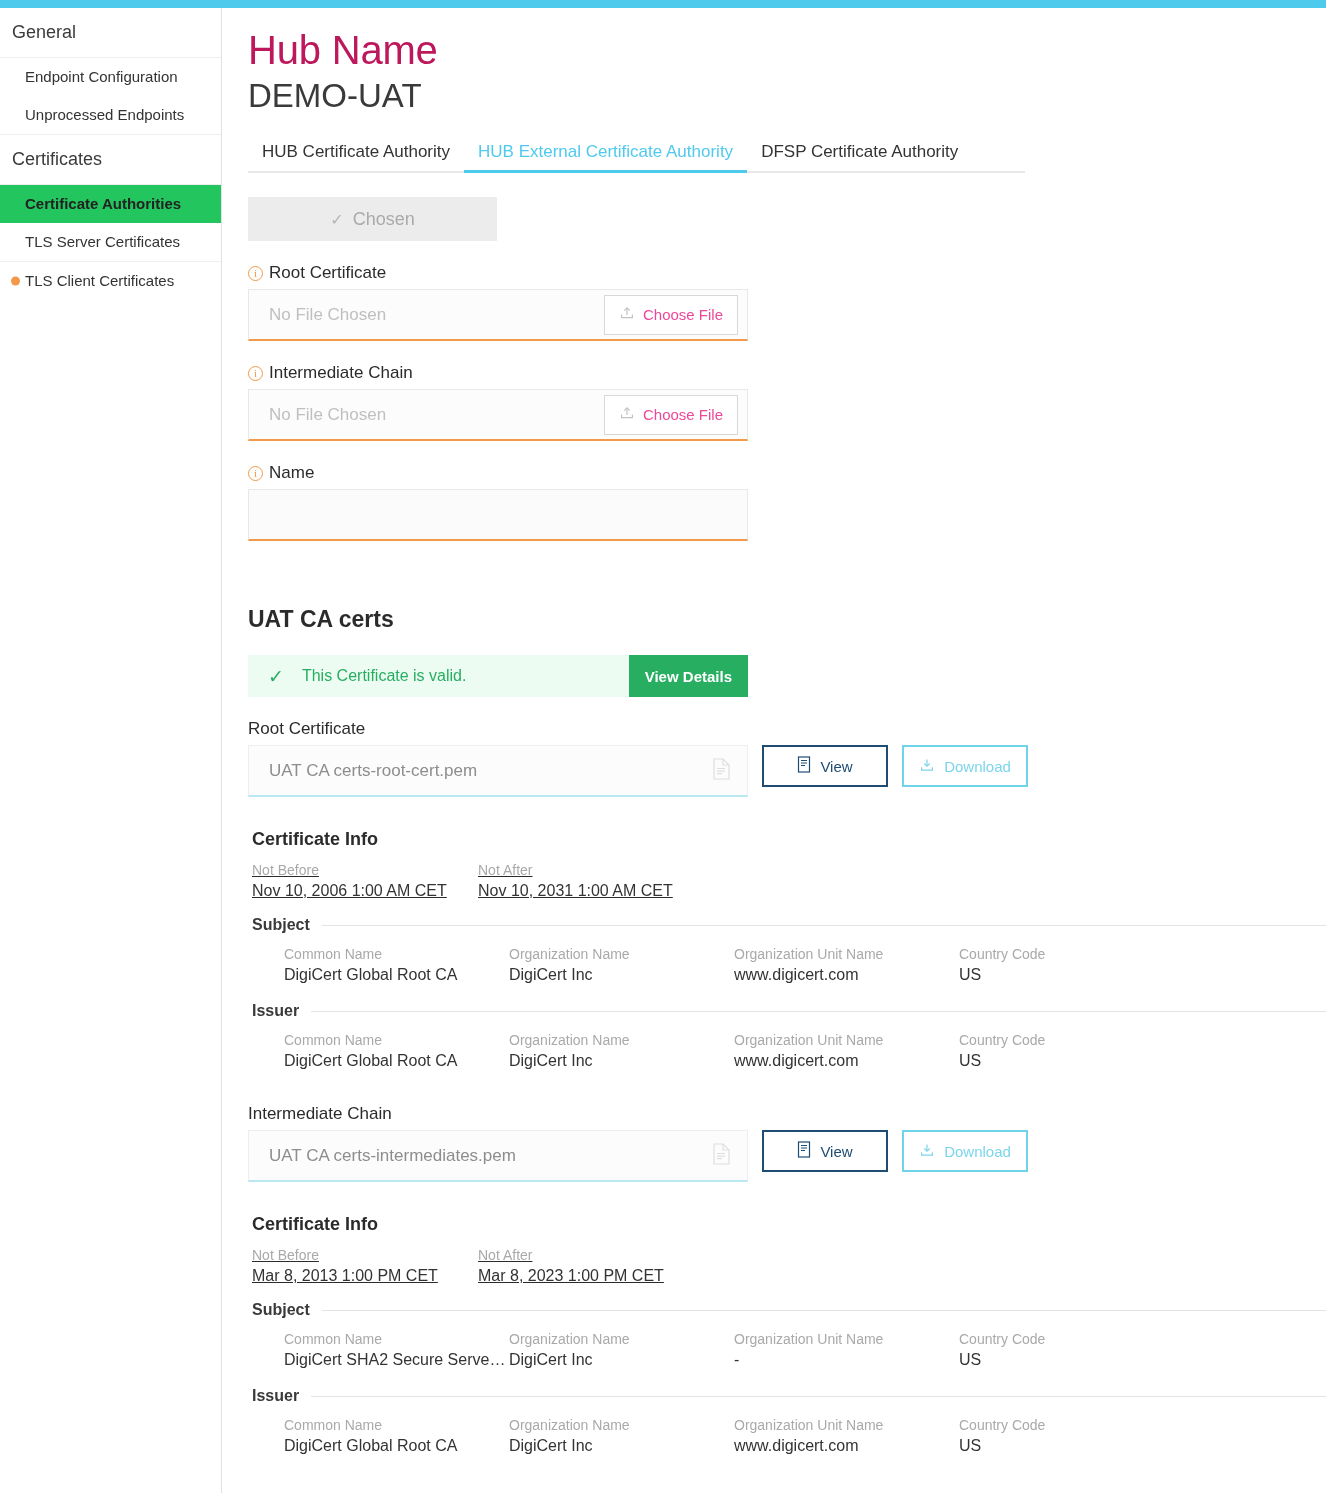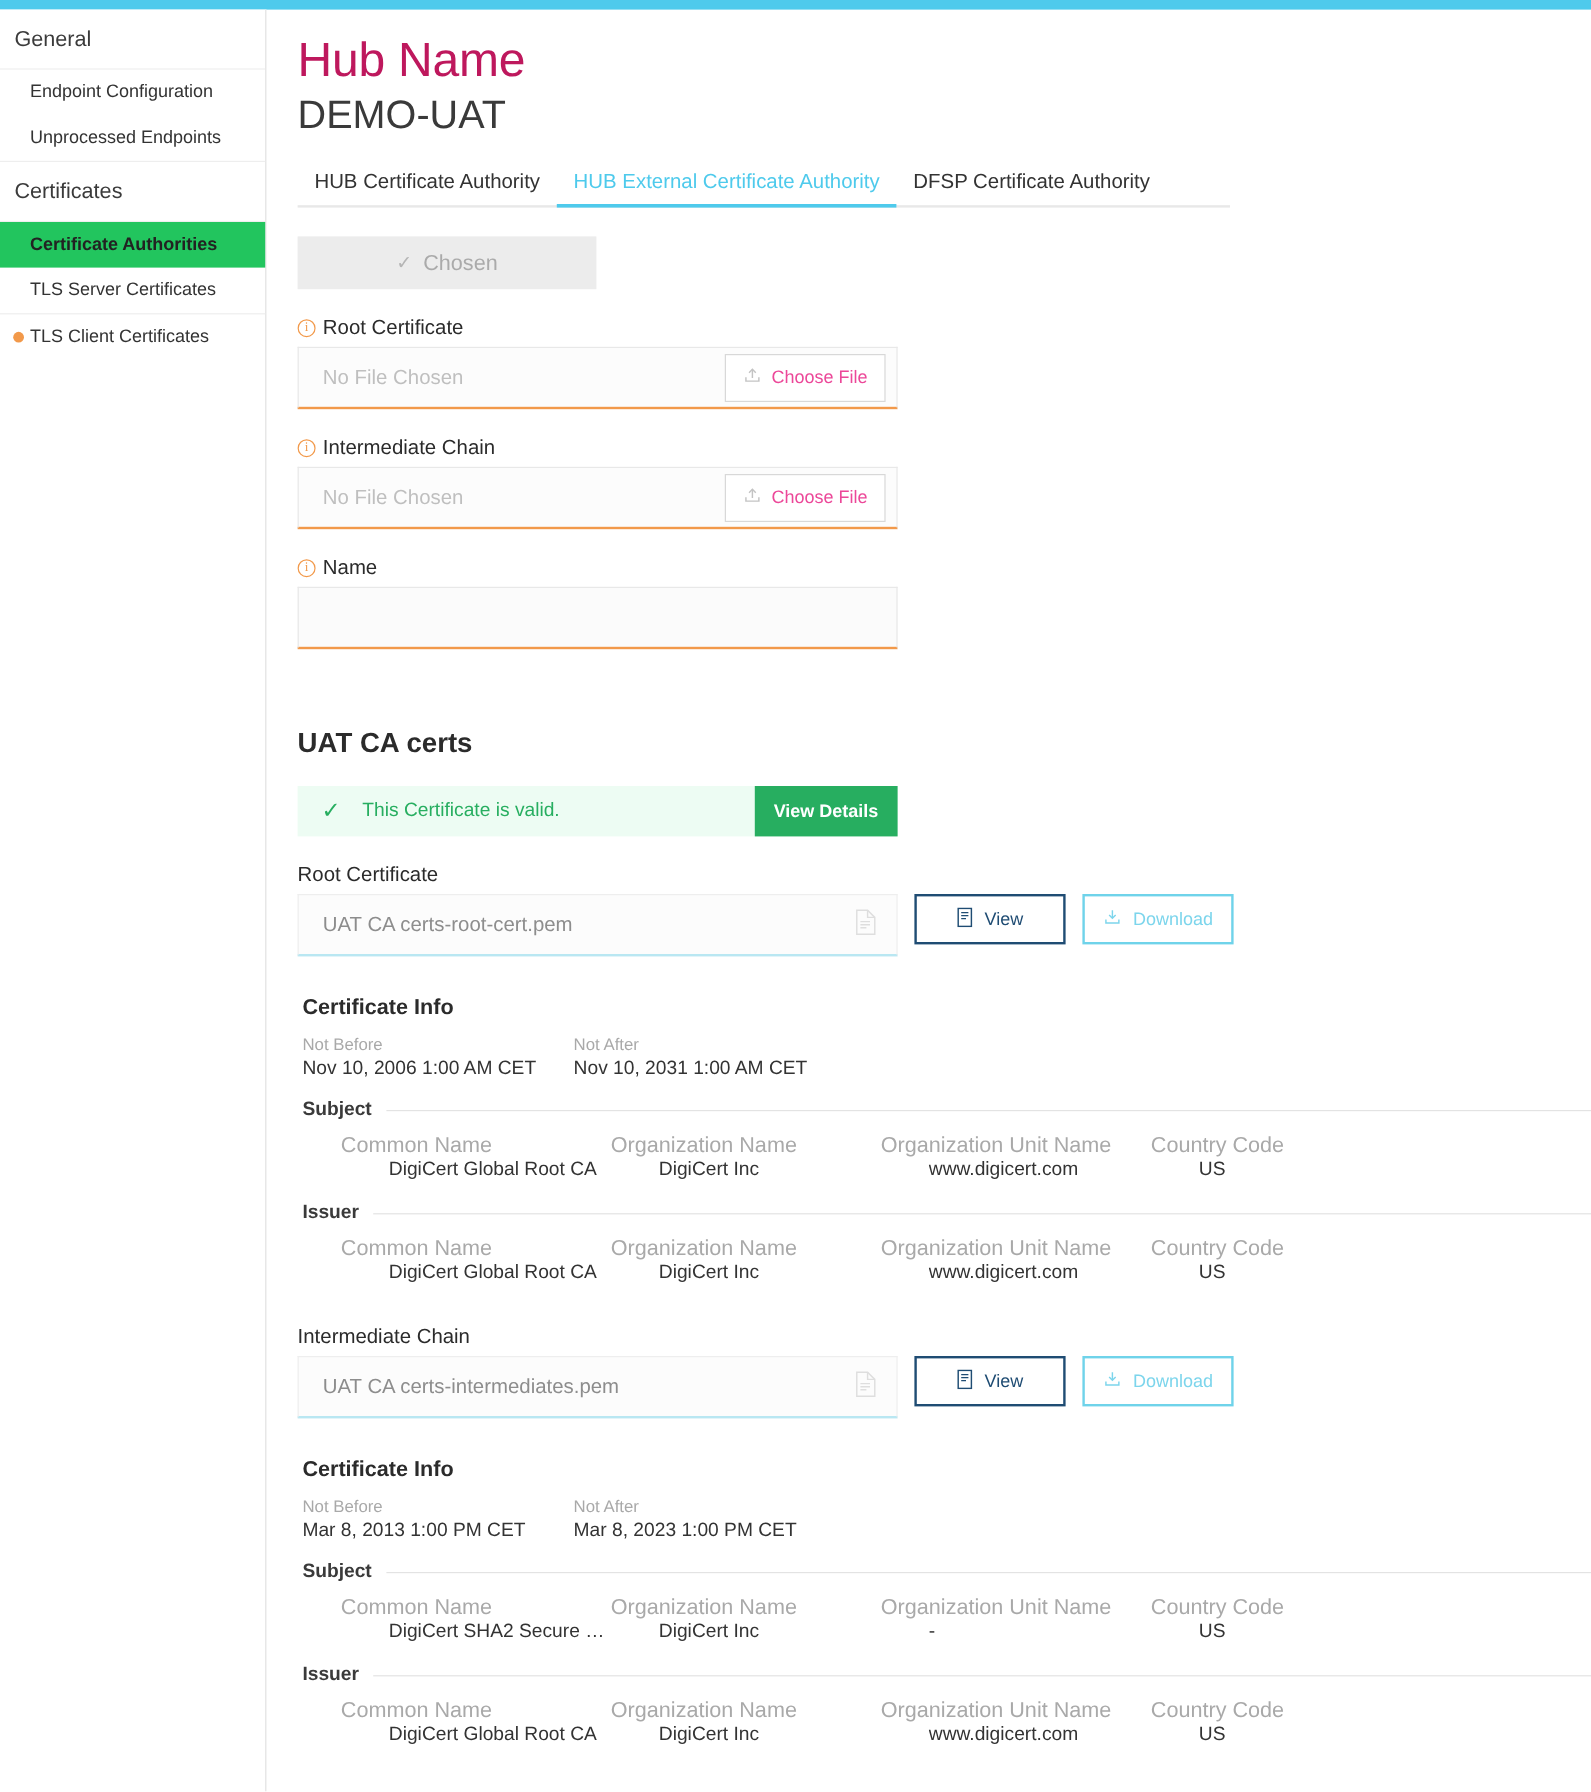--- a/index.html
+++ b/index.html
@@ -240,36 +240,36 @@
     background: #ffffff;
     color: #7CD5EC;
     font-size: 15px;
     font-family: "Liberation Sans", sans-serif;
     cursor: pointer;
   }
 
   
   .cert-info { margin-top: 32px; padding-left: 4px; }
   .cert-info-title { font-size: 18px; font-weight: bold; color: #2b2b2b; margin-bottom: 10px; }
-  .dates { display: flex; margin-bottom: 14px; }
+  .dates { display: flex; margin-bottom: 14px; text-decoration: underline; }
   .date-col { width: 226px; }
   .date-lbl { font-size: 14px; color: #a9a9a9; line-height: 20px; }
   .date-val { font-size: 16px; color: #333; line-height: 22px; }
 
   .sub-section { margin-top: 6px; }
   .sub-head {
     display: flex; align-items: center; gap: 12px;
     font-size: 16px; font-weight: bold; color: #3a3a3a;
     margin-bottom: 4px;
   }
   .sub-head .rule { flex: 1; height: 1px; background: #e3e3e3; }
   .attr-row { display: flex; padding: 6px 0 10px 32px; }
   .attr-col { width: 225px; }
-  .attr-lbl { font-size: 18px; color: #a9a9a9; line-height: 20px; }
-  .attr-val { font-size: 16px; color: #333; line-height: 22px; white-space: nowrap; overflow: hidden; text-overflow: ellipsis; margin-left: 40px; }
+  .attr-lbl { font-size: 14px; color: #a9a9a9; line-height: 20px; }
+  .attr-val { font-size: 16px; color: #333; line-height: 22px; white-space: nowrap; overflow: hidden; text-overflow: ellipsis; }
   .attr-col.cn { width: 225px; }
 </style>
 </head>
 <body>
 
 <div class="app">
 
   <div class="topbar"></div>
 
   <nav class="sidebar">

